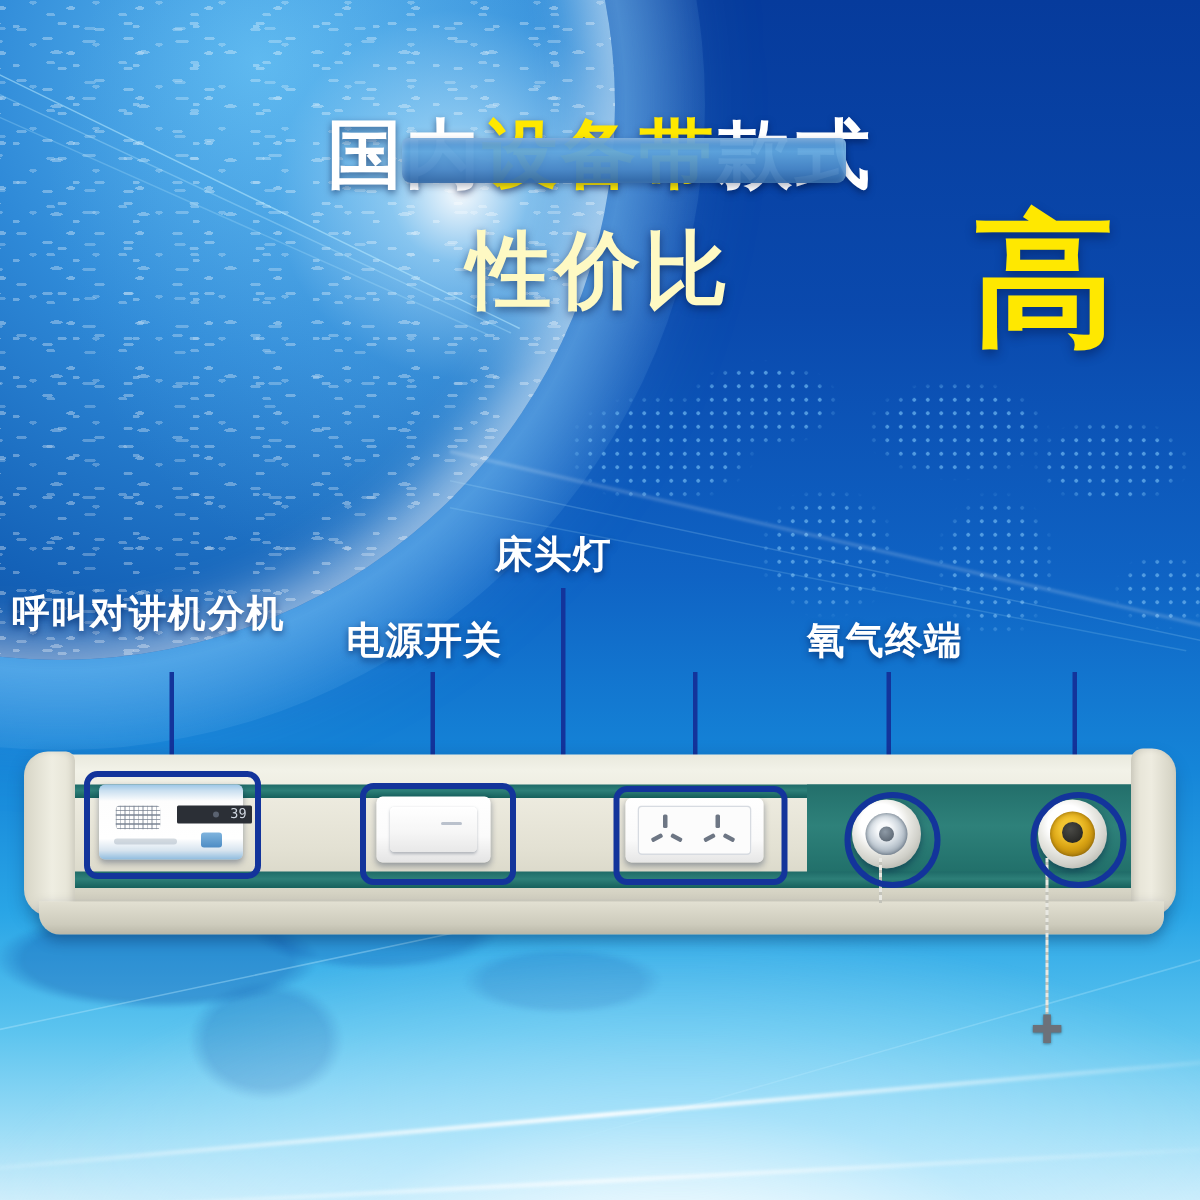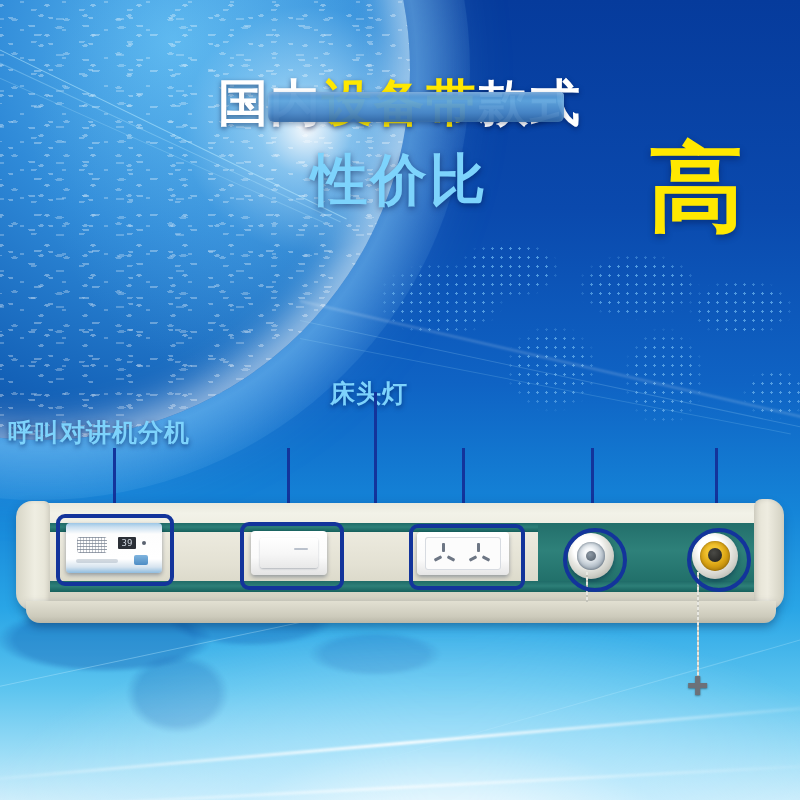--- a/index.html
+++ b/index.html
@@ -129,38 +129,37 @@
   }
   .hl-line1{
     font-size:50px;line-height:1;letter-spacing:2px;
     text-shadow:0 2px 5px rgba(0,20,70,.55);
   }
   .hl-white{color:#ffffff;}
   .hl-yellow{color:#ffe800;}
   .hl-line2{
     margin-top:24px;
     font-size:56px;line-height:1;letter-spacing:3px;
-    color:#7dd3fc;
+    color:#fef9c3;
     text-shadow:0 2px 6px rgba(0,20,70,.55);
   }
   .hl-big{
     position:absolute;left:648px;top:140px;
     font-size:96px;line-height:1;font-weight:bold;
     color:#ffe800;
     text-shadow:0 3px 7px rgba(0,20,70,.45);
   }
 
   
   .callout{
     position:absolute;
-    color:#7dd3fc;font-weight:bold;
+    color:#ffffff;font-weight:bold;
     font-size:25px;line-height:1;letter-spacing:1px;
     white-space:nowrap;
     text-shadow:0 2px 5px rgba(0,30,90,.65);
-    margin-top:23px;
   }
   .leader{
     position:absolute;
     width:3px;background:#13349b;
   }
 
   
   .panel-wrap{position:absolute;left:18px;top:497px;width:764px;height:135px;}
 
   .panel-body{
@@ -224,20 +223,21 @@
     background-image:
       repeating-linear-gradient(to bottom, rgba(120,130,145,.75) 0 1px, transparent 1px 3px),
       repeating-linear-gradient(to right, rgba(120,130,145,.45) 0 1px, transparent 1px 3px);
     border-radius:3px;
   }
   .ic-display{
     position:absolute;left:52px;top:14px;width:18px;height:12px;
     background:#2b2f36;border-radius:1px;
     color:#cfd6e0;font-size:9px;line-height:12px;text-align:center;
     font-family:"DejaVu Sans Mono","Liberation Mono",monospace;
+    padding-left:32px;
   }
   .ic-dot{position:absolute;left:76px;top:18px;width:4px;height:4px;border-radius:50%;background:#5a6270;}
   .ic-btn{
     position:absolute;left:68px;top:32px;width:14px;height:10px;border-radius:2px;
     background:linear-gradient(to bottom,#7fb4de,#4d8cc4);
   }
   .ic-slot{position:absolute;left:10px;top:36px;width:42px;height:4px;border-radius:2px;background:rgba(150,165,180,.40);}
 
   .switch{
     left:251px;top:531px;width:76px;height:44px;border-radius:4px;
@@ -350,21 +350,23 @@
     <div class="sweep" style="top:786px;transform:rotate(-3deg);opacity:.65;"></div>
   </div>
 
   <div class="headline">
     <div class="hl-line1"><span class="hl-white">国内</span><span class="hl-yellow">设备带</span><span class="hl-white">款式</span></div>
     <div class="hl-line2">性价比</div>
   </div>
   <div class="hl-big">高</div>
 
   <div class="callout" style="left:8px;top:397px;">呼叫对讲机分机</div>
+  <div class="callout" style="left:231px;top:415px;">电源开关</div>
   <div class="callout" style="left:330px;top:358px;">床头灯</div>
+  <div class="callout" style="left:538px;top:415px;">氧气终端</div>
 
   <div class="leader" style="left:113px;top:448px;height:78px;"></div>
   <div class="leader" style="left:287px;top:448px;height:84px;"></div>
   <div class="leader" style="left:374px;top:392px;height:216px;"></div>
   <div class="leader" style="left:462px;top:448px;height:84px;"></div>
   <div class="leader" style="left:591px;top:448px;height:88px;"></div>
   <div class="leader" style="left:715px;top:448px;height:88px;"></div>
 
   <div class="panel-wrap">
     <div class="panel-body">

